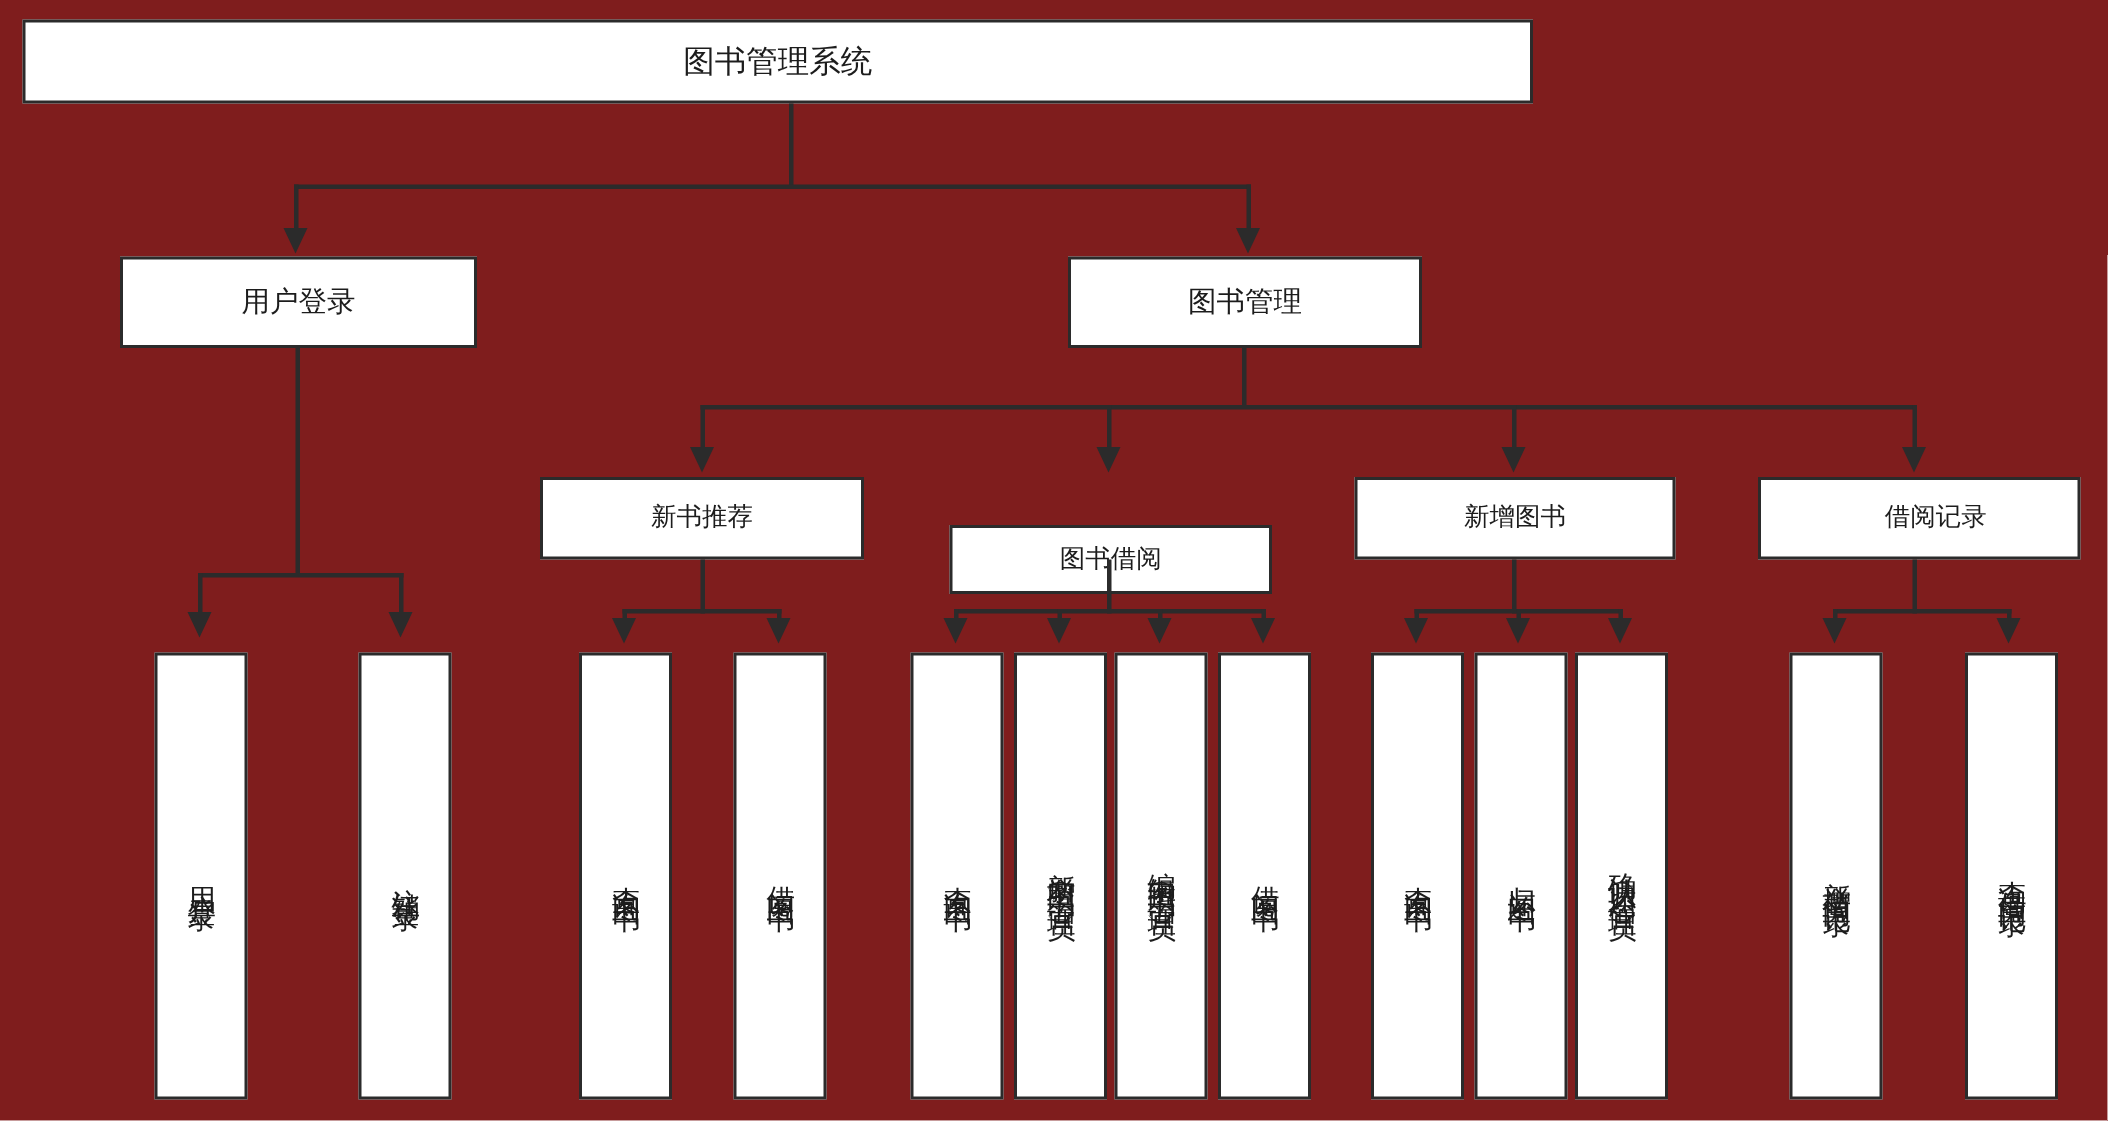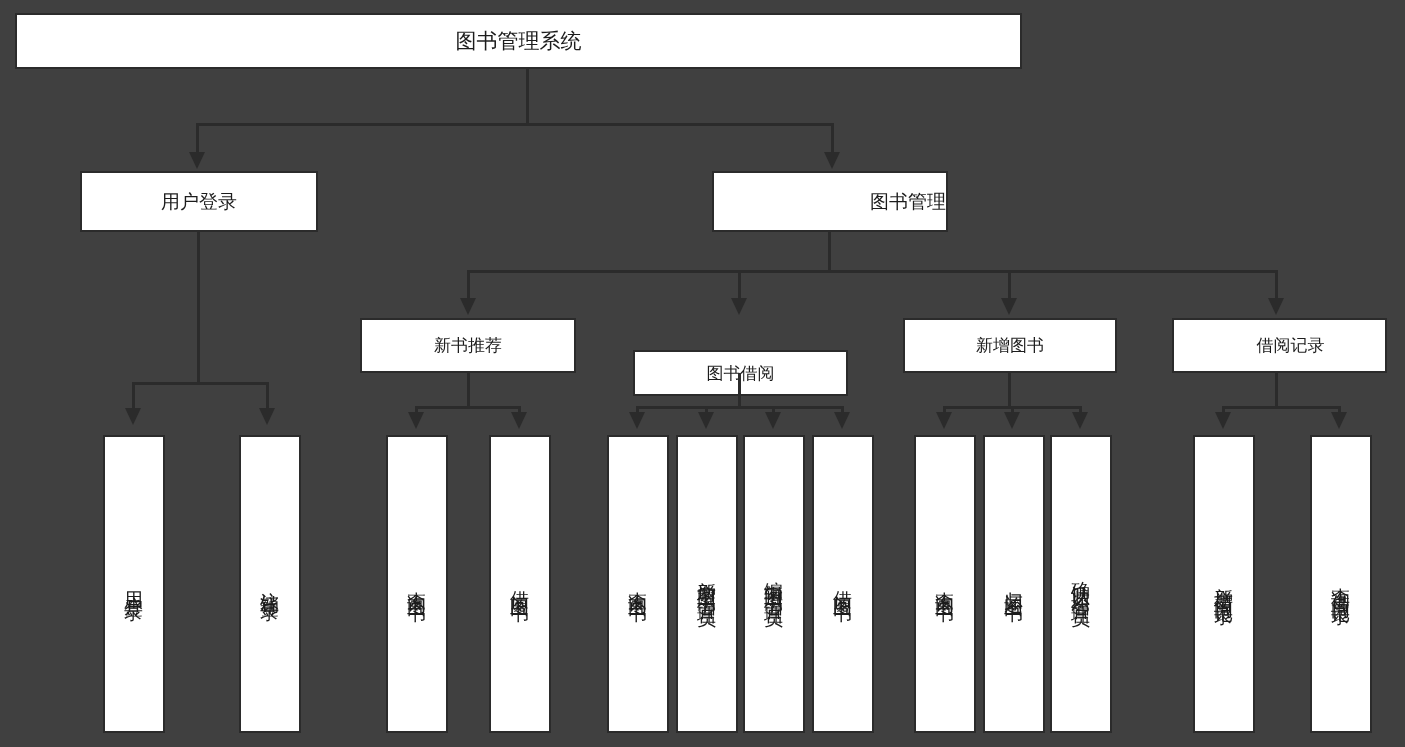--- a/index.html
+++ b/index.html
@@ -6,21 +6,21 @@
   html,body{margin:0;padding:0;background:#ffffff;}
   body{
     font-family:"DejaVu Sans","Liberation Sans",sans-serif;
     color:#1a1a1a;
     -webkit-font-smoothing:antialiased;
   }
   #canvas{
     position:relative;
     width:1405px;
     height:747px;
-    background:#404040;
+    background:#7f1d1d;
     overflow:hidden;
   }
   
   .node{
     position:absolute;
     box-sizing:border-box;
     background:#ffffff;
     border:2px solid #2b2b2b;
     display:flex;
     align-items:center;
@@ -91,21 +91,21 @@
 
   <div class="edge vline" style="left:196px;top:123px;width:3px;height:31px;"></div>
   <div class="arrow" style="left:189px;top:152px;"></div>
   <div class="edge vline" style="left:831px;top:123px;width:3px;height:31px;"></div>
   <div class="arrow" style="left:824px;top:152px;"></div>
 
   <div class="node lvl1" style="left:80px;top:171px;width:238px;height:61px;">
     <span>用户登录</span>
   </div>
 
-  <div class="node lvl1" style="left:712px;top:171px;width:236px;height:61px;justify-content:flex-end;">
+  <div class="node lvl1" style="left:712px;top:171px;width:236px;height:61px;">
     <span>图书管理</span>
   </div>
 
   <div class="edge vline" style="left:197px;top:232px;width:3px;height:152px;"></div>
   <div class="edge hline" style="left:132px;top:382px;width:137px;height:3px;"></div>
   <div class="edge vline" style="left:132px;top:382px;width:3px;height:28px;"></div>
   <div class="arrow" style="left:125px;top:408px;"></div>
   <div class="edge vline" style="left:266px;top:382px;width:3px;height:28px;"></div>
   <div class="arrow" style="left:259px;top:408px;"></div>
 

